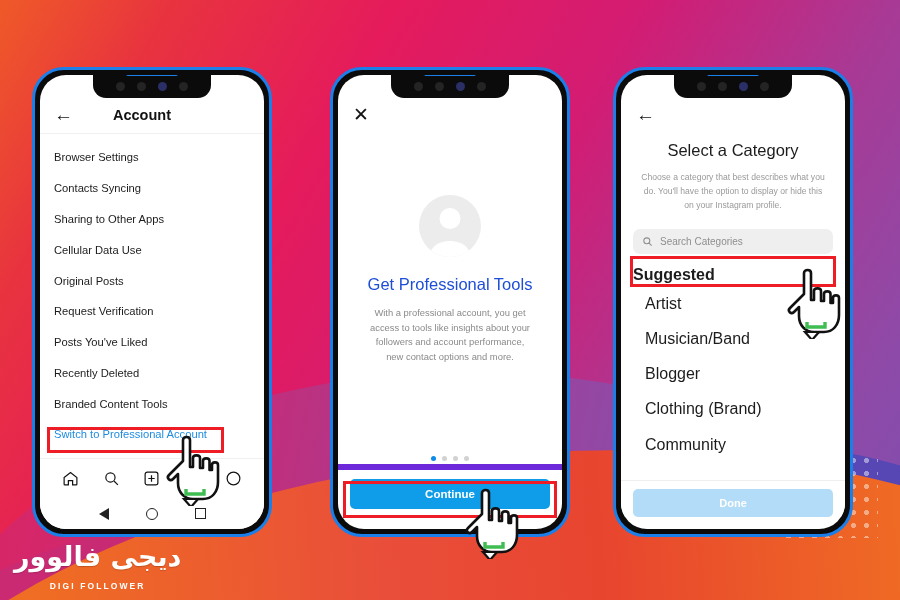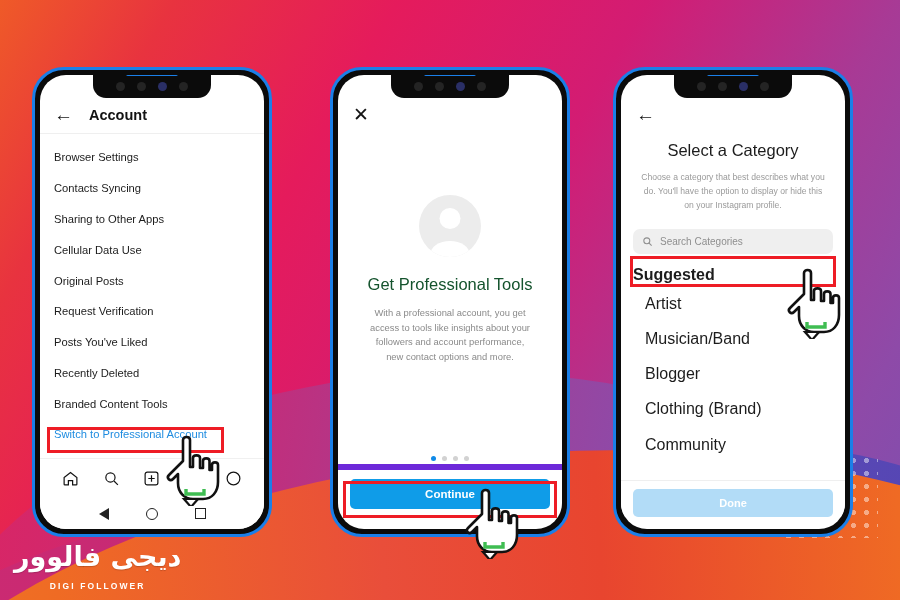--- a/index.html
+++ b/index.html
@@ -113,21 +113,21 @@
 
   
   .p1-header {
     display: flex; align-items: center;
     padding: 30px 0 9px 14px;
     border-bottom: 1px solid #efefef;
   }
   .back-arrow { font-size: 19px; color: #131313; line-height: 1; }
   .p1-title {
     font-size: 14.5px; color: #131313; font-weight: 600;
-    margin-left: 16px;
+    margin-left: 40px;
   }
   .p1-list { padding-top: 8px; }
   .p1-item {
     padding: 9.4px 14px;
     font-size: 11.2px;
     color: #1c1c1c;
   }
   .p1-item.link { color: #1f8ce0; }
   .p1-item.hl { position: relative; }
 
@@ -176,21 +176,21 @@
     position: relative; overflow: hidden;
   }
   .avatar-ph .head {
     position: absolute; top: 13px; left: 50%; transform: translateX(-50%);
     width: 21px; height: 21px; border-radius: 50%; background: #fff;
   }
   .avatar-ph .body {
     position: absolute; bottom: -12px; left: 50%; transform: translateX(-50%);
     width: 40px; height: 28px; border-radius: 50% 50% 0 0; background: #fff;
   }
-  .p2-title { font-size: 16.5px; color: #14532d; margin-bottom: 12px; }
+  .p2-title { font-size: 16.5px; color: #1d4ed8; margin-bottom: 12px; }
   .p2-desc { font-size: 9.4px; color: #8a8a8a; line-height: 1.55; padding: 0 10px; }
 
   .dots {
     position: absolute; left: 0; right: 0; bottom: 68px;
     display: flex; justify-content: center; gap: 6px;
   }
   .dots i { width: 5px; height: 5px; border-radius: 50%; background: #d2d2d2; display: block; }
   .dots i.on { background: #0f8ae8; }
 
   .p2-cta-wrap {

